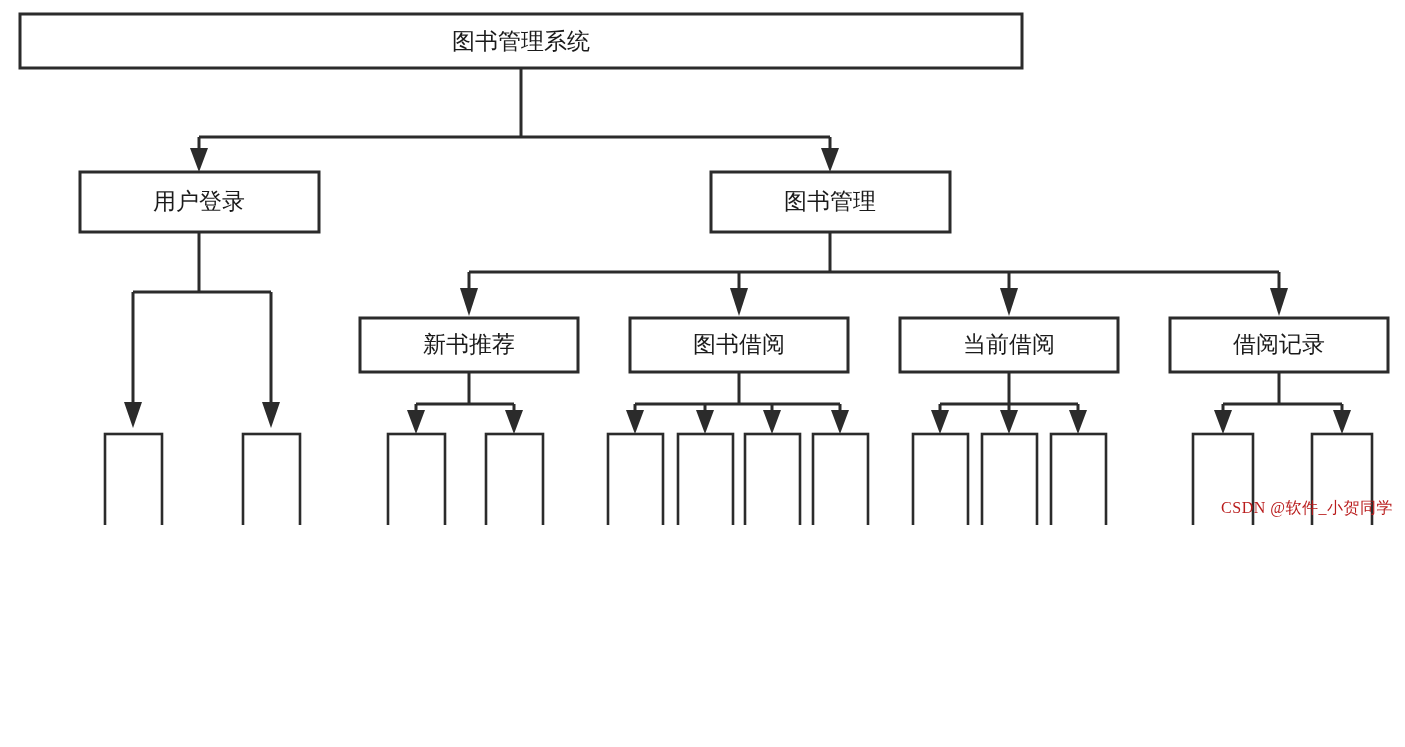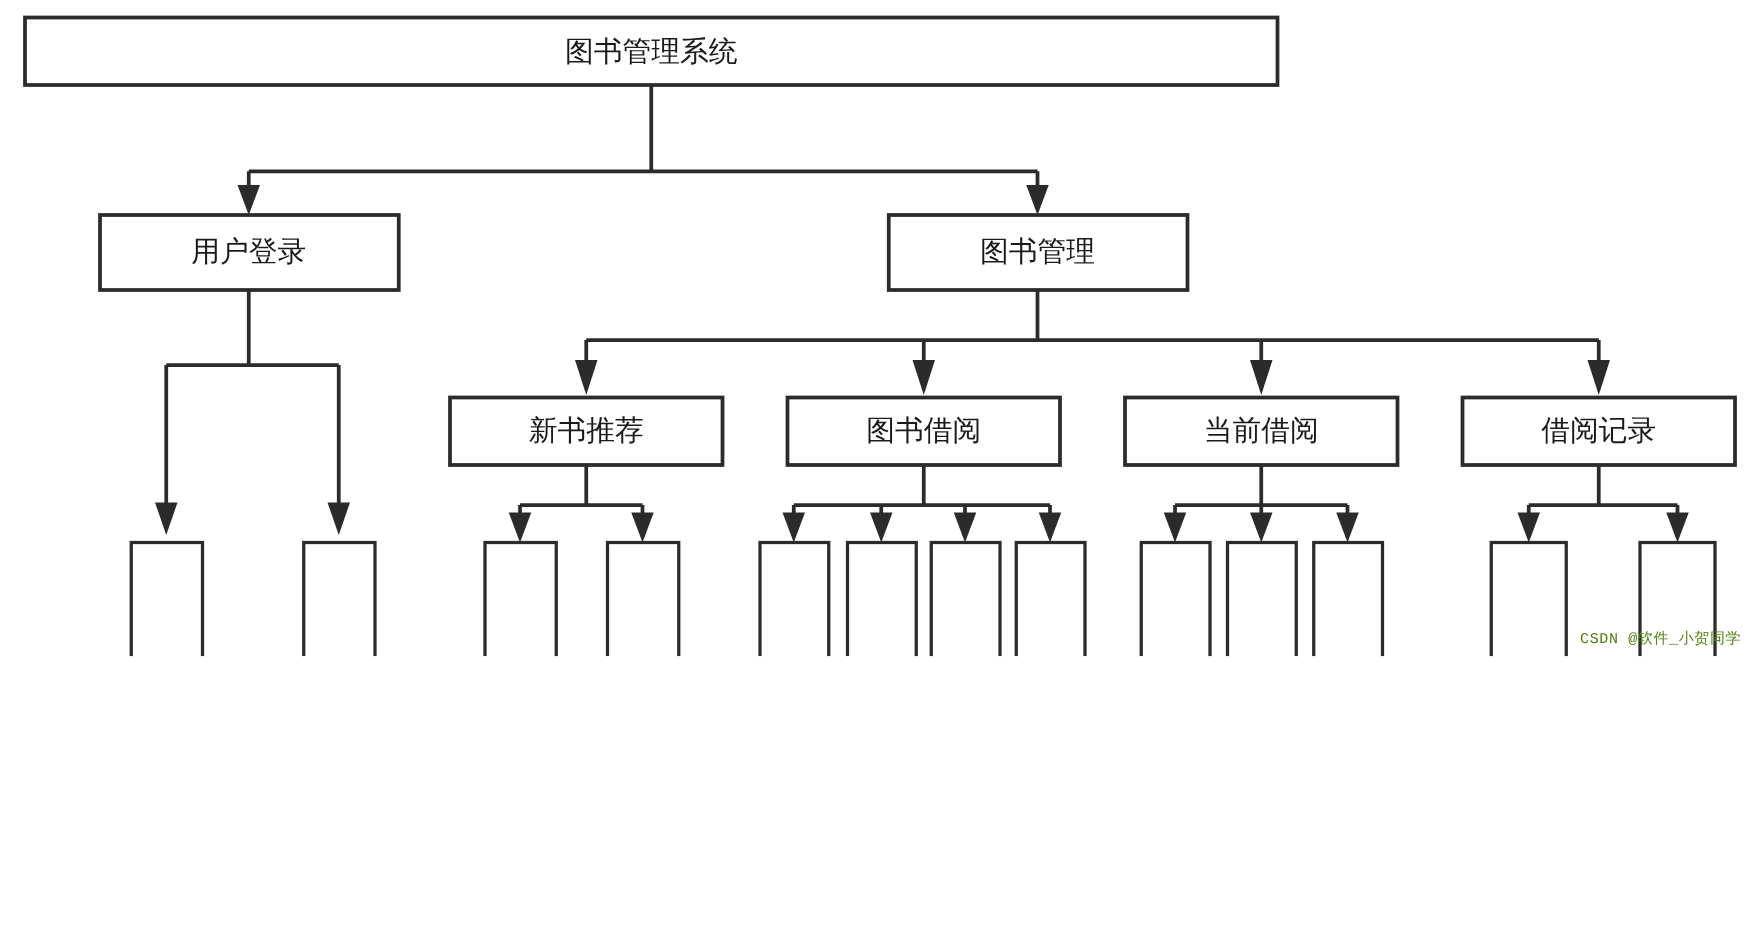--- a/index.html
+++ b/index.html
@@ -67,23 +67,23 @@
     white-space: nowrap;
     pointer-events: none;
   }
   .leaf-label.centered {
     align-items: center;
   }
   .watermark {
     position: absolute;
     right: 12px;
     bottom: 6px;
-    font-family: Liberation Mono, monospace;
-    font-size: 12px;
-    color: #4d7c0f;
+    font-family: Liberation Serif, serif;
+    font-size: 16px;
+    color: #b91c1c;
     letter-spacing: 0.5px;
     white-space: nowrap;
   }
 </style>
 </head>
 <body>
 
 <div id="diagram-root">
 
   <svg id="tree-svg" viewBox="0 0 1405 747">

